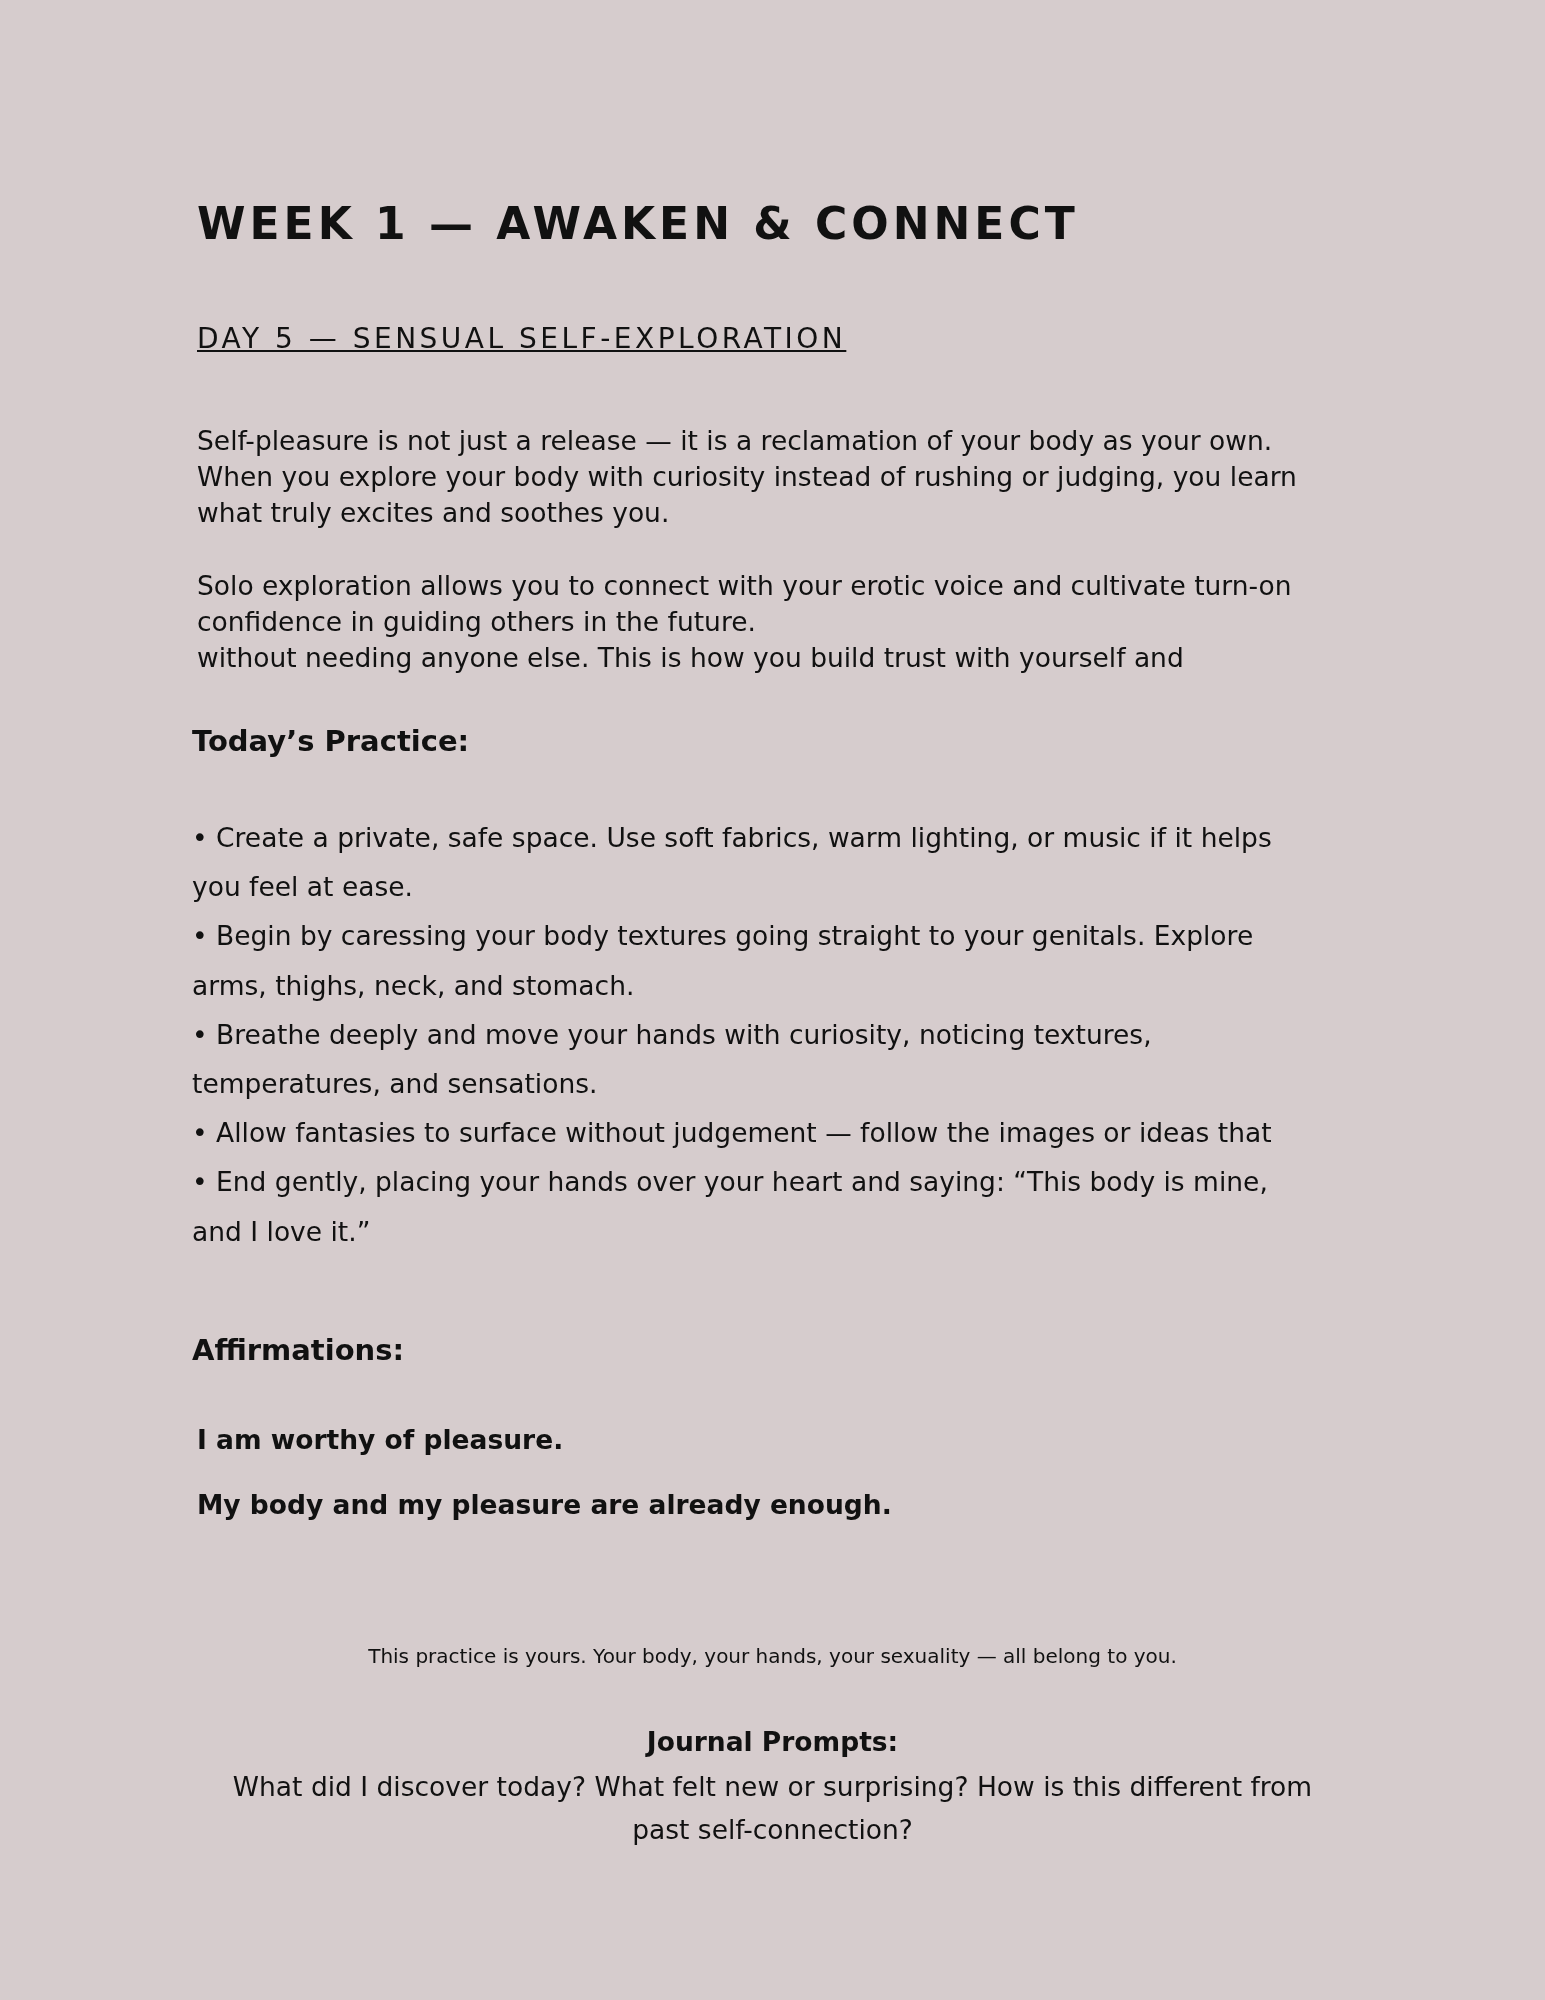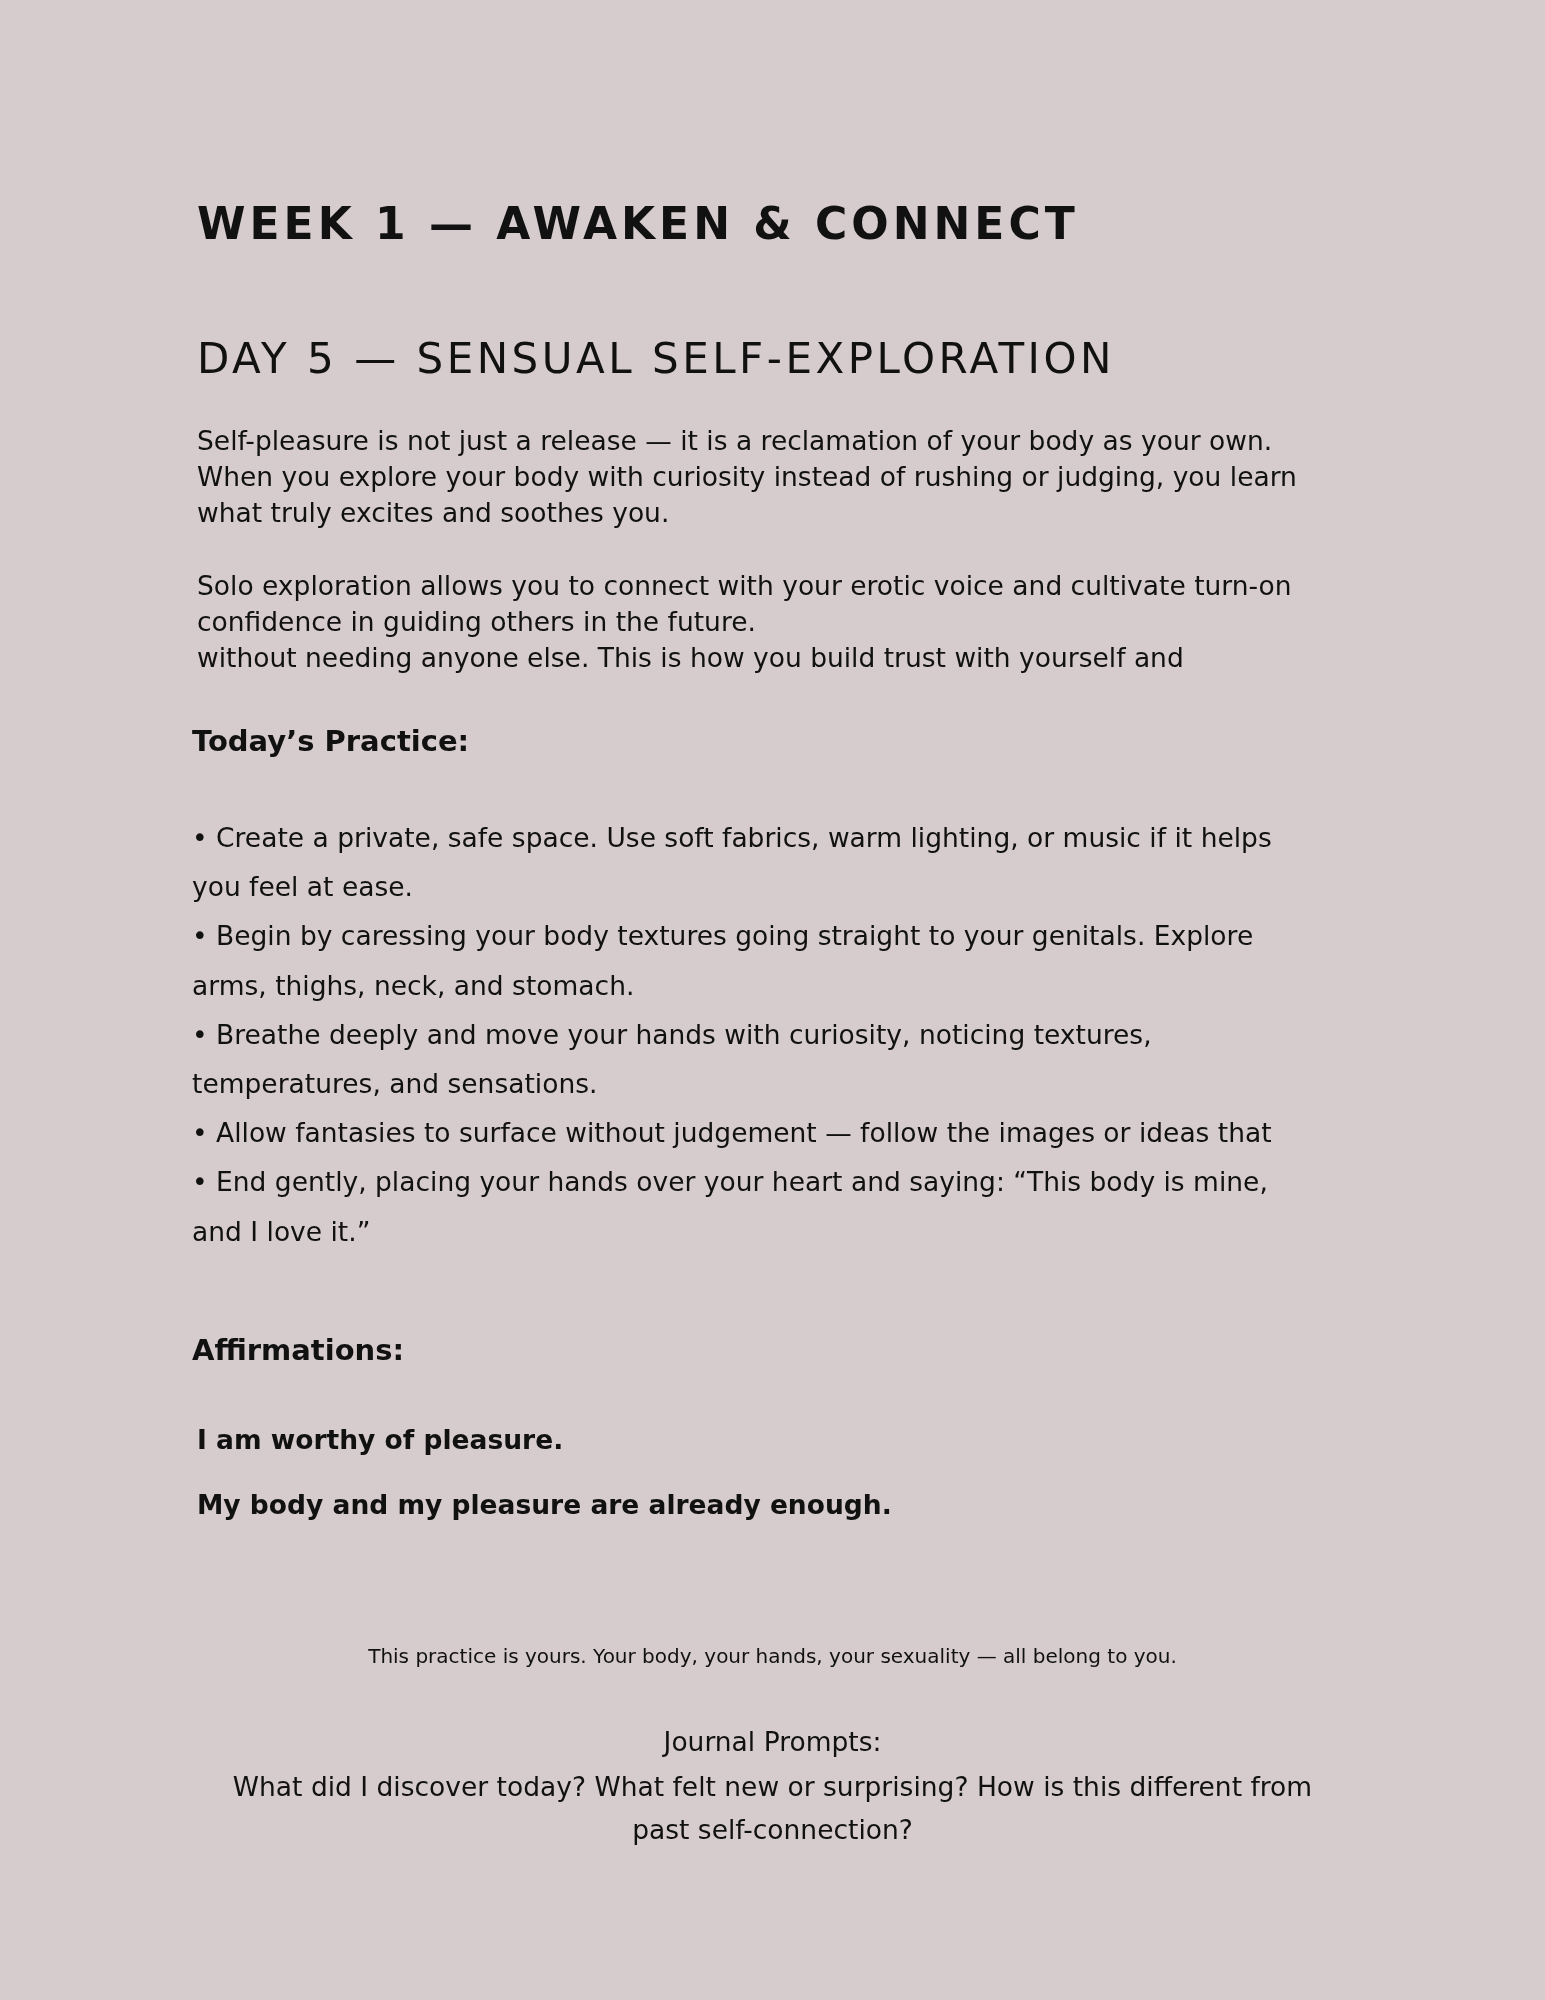--- a/index.html
+++ b/index.html
@@ -20,26 +20,27 @@
       left: 197px;
       top: 196px;
       font-size: 44px;
       font-weight: bold;
       letter-spacing: 4px;
       line-height: 56px;
       white-space: nowrap;
     }
     .day-title {
       left: 197px;
-      top: 336px;
-      font-size: 42px;
+      top: 316px;
+      font-size: 28px;
       font-weight: normal;
       letter-spacing: 3.5px;
       line-height: 46px;
       white-space: nowrap;
+      text-decoration: underline;
     }
     .para {
       left: 197px;
       width: 1200px;
       font-size: 26.5px;
       line-height: 36px;
       white-space: nowrap;
     }
     .para .line { display: block; }
     .para-1 { top: 423px; }
@@ -82,21 +83,21 @@
       font-size: 20px;
       line-height: 40px;
       white-space: nowrap;
     }
     .journal-heading {
       left: 0;
       width: 1545px;
       top: 1722px;
       text-align: center;
       font-size: 26.5px;
-      font-weight: normal;
+      font-weight: bold;
       line-height: 40px;
     }
     .journal-text {
       left: 0;
       width: 1545px;
       top: 1765px;
       text-align: center;
       font-size: 26.5px;
       line-height: 43px;
       white-space: nowrap;

